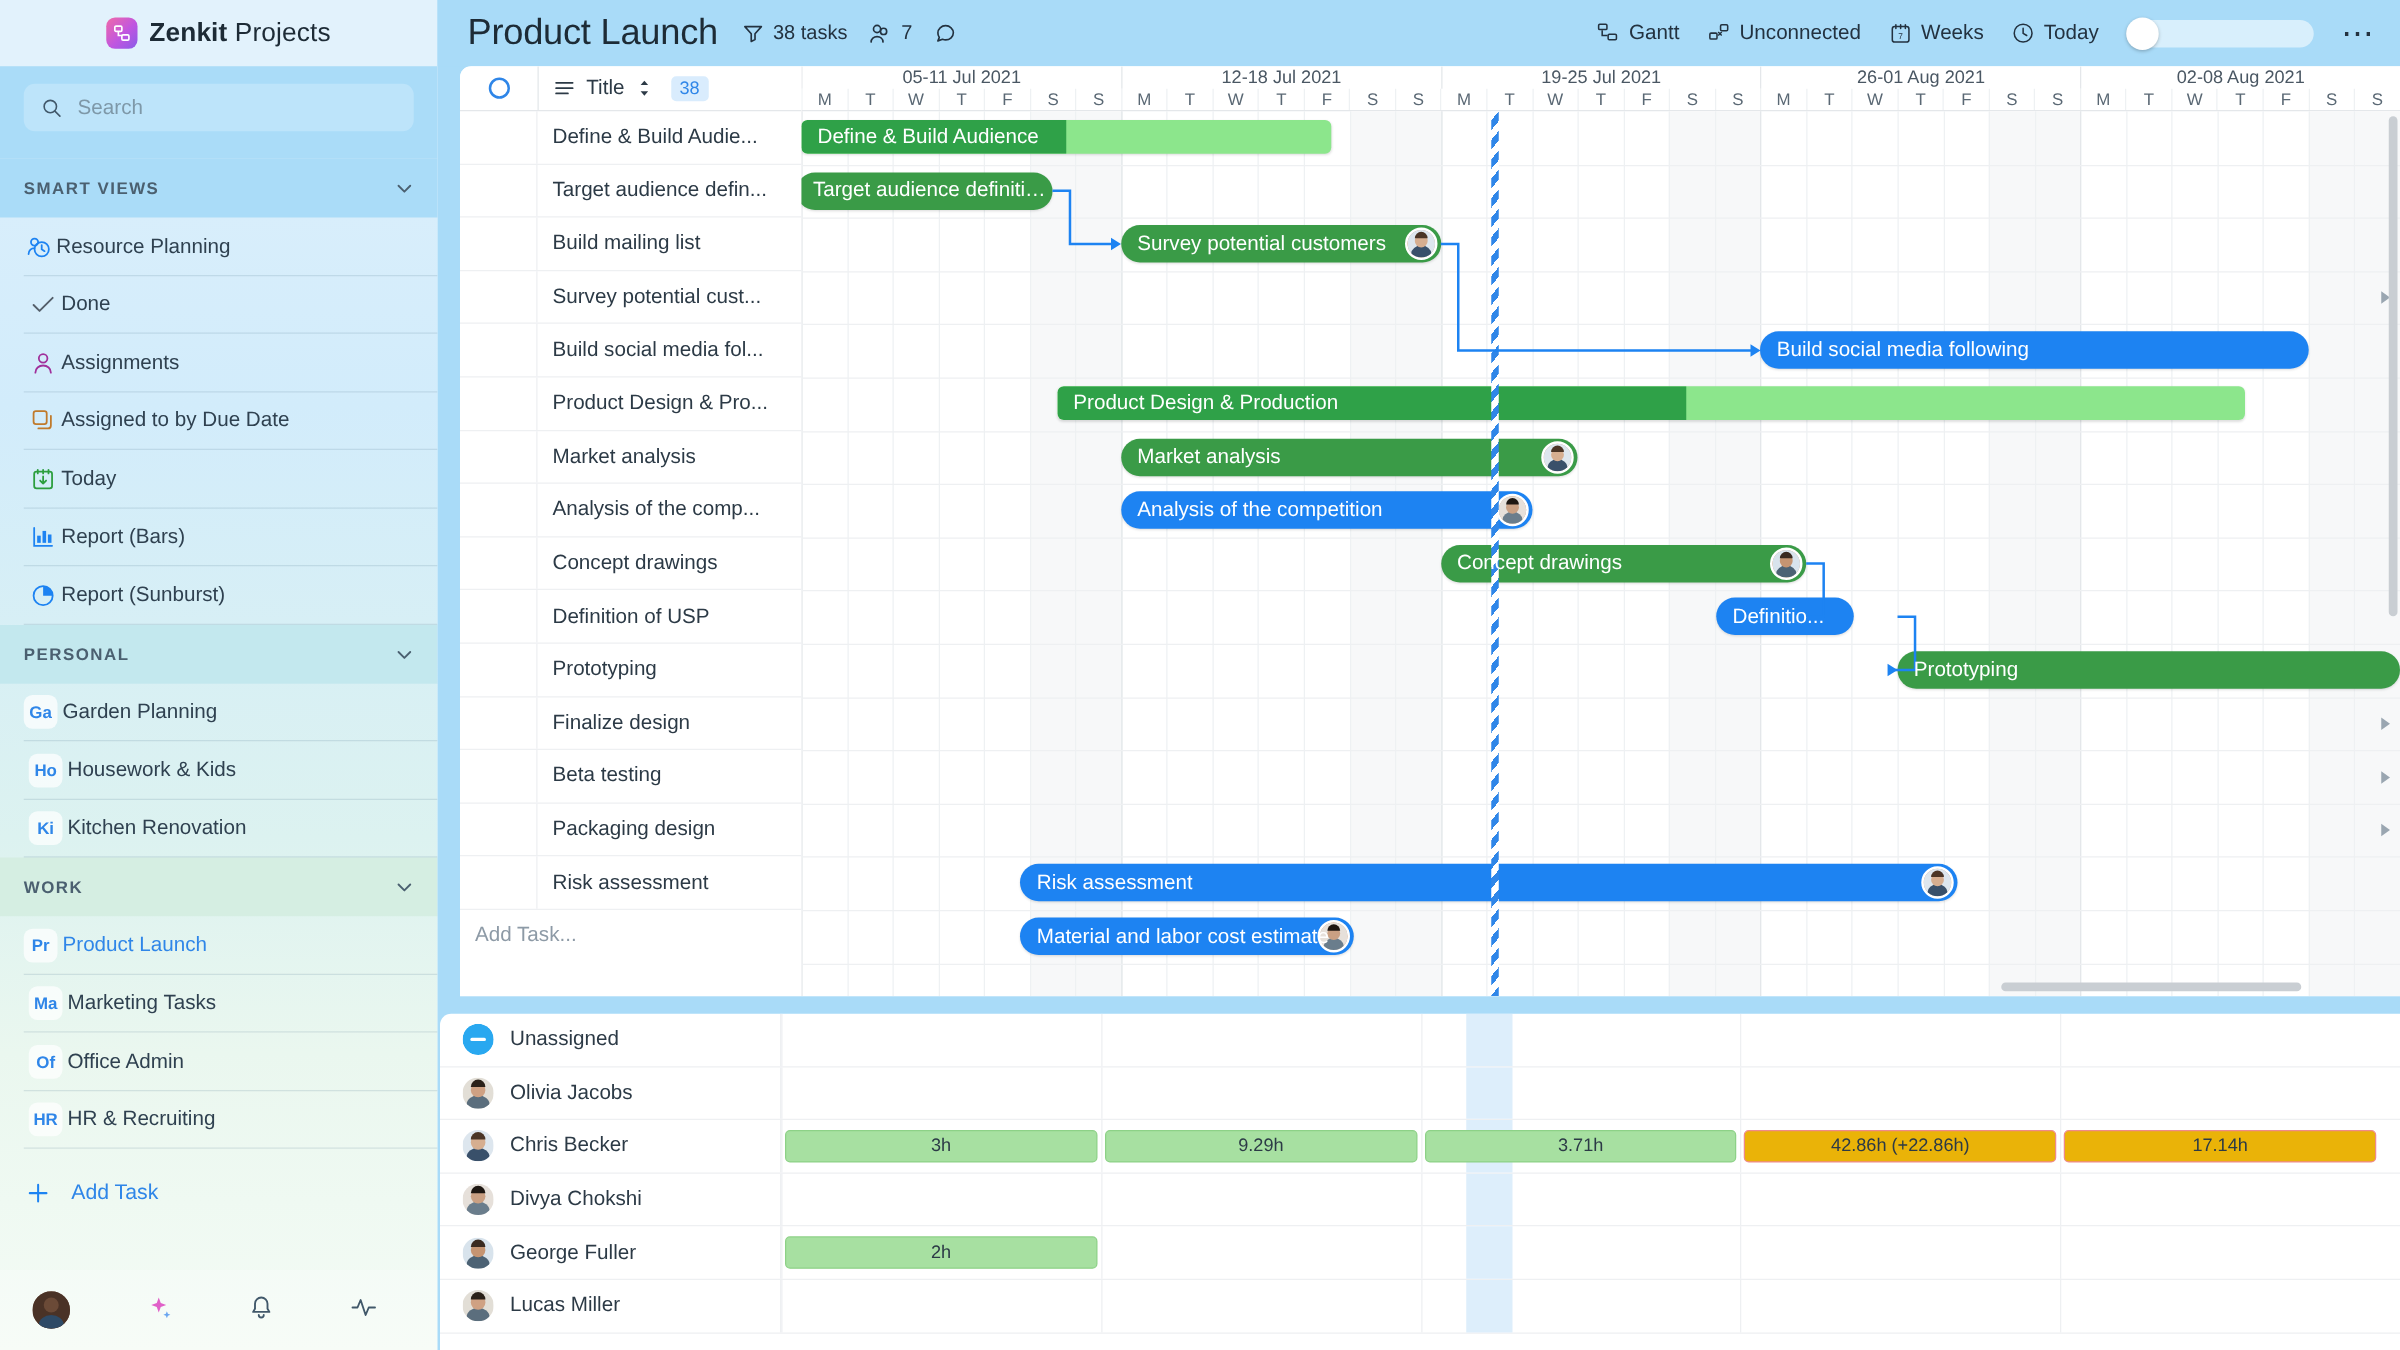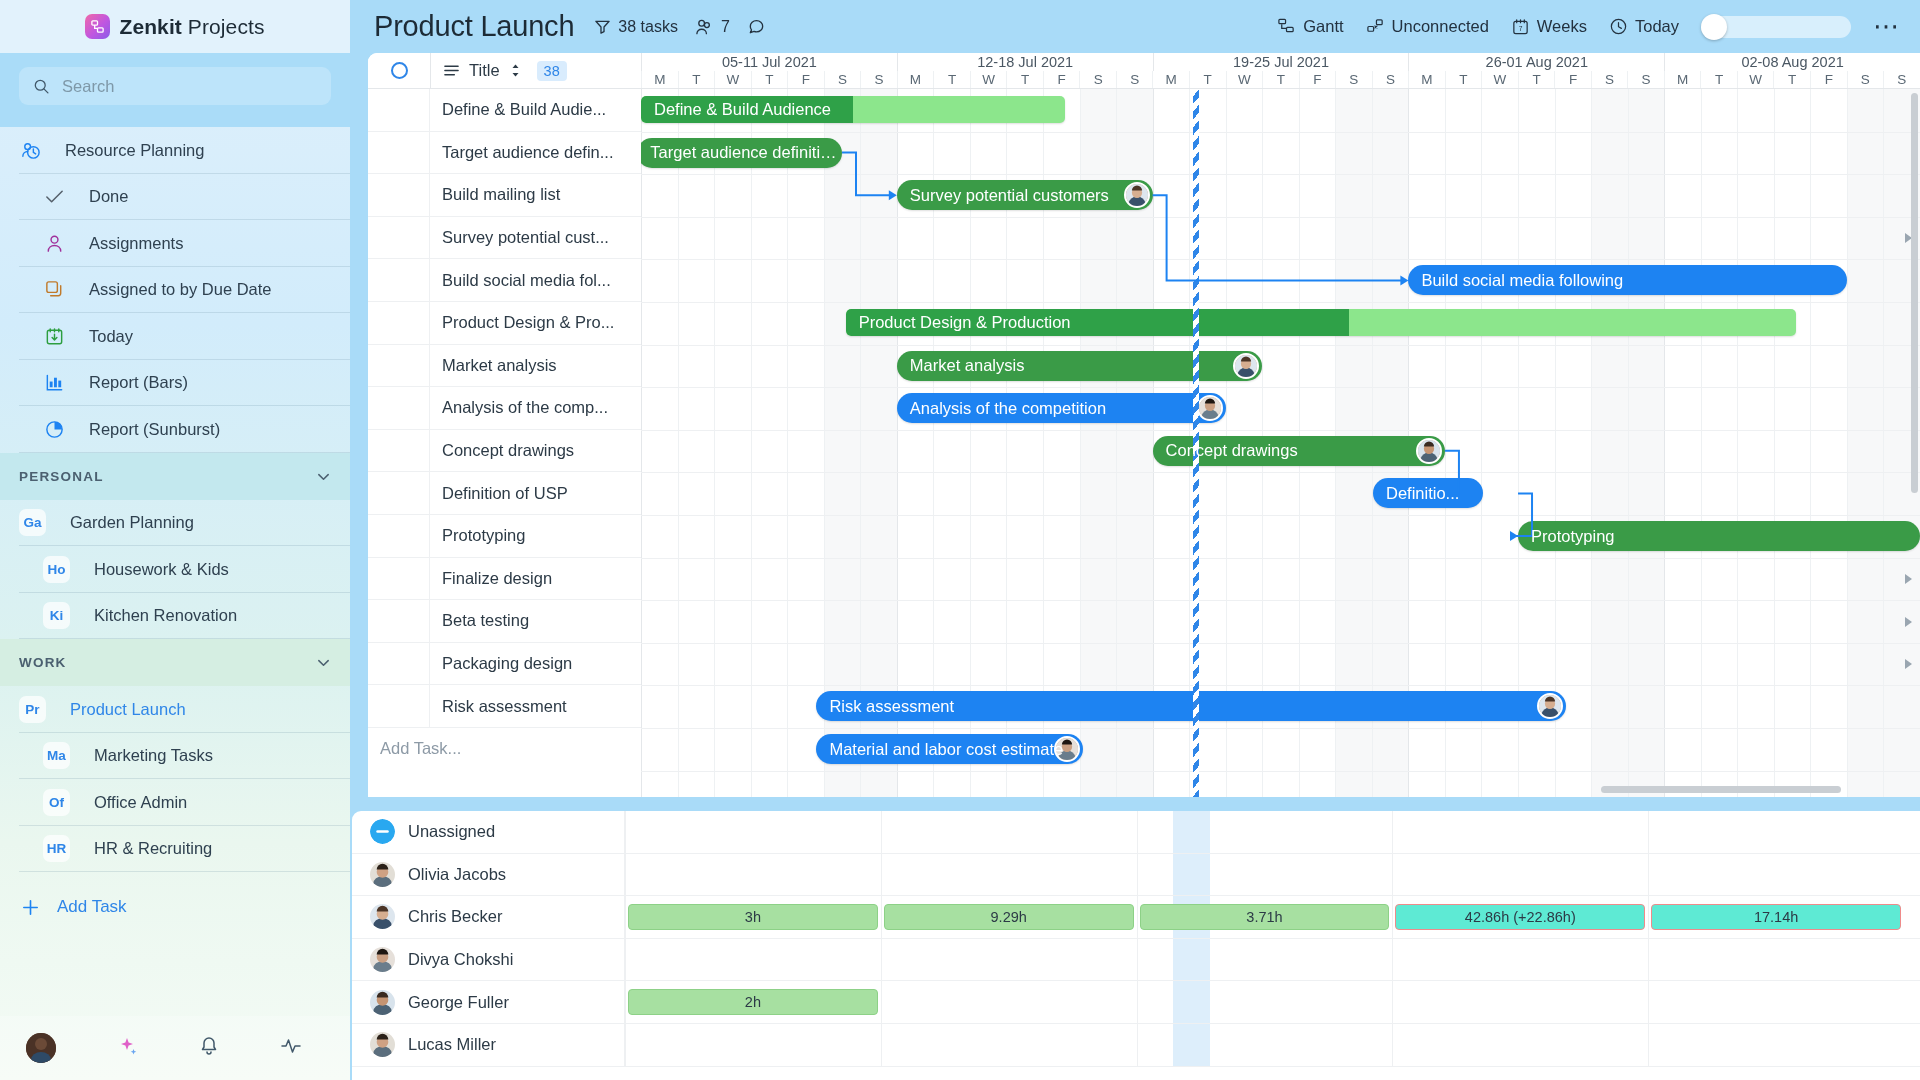--- a/index.html
+++ b/index.html
@@ -46,21 +46,21 @@
     height: 47px; display: flex; align-items: center;
     padding: 0 19px; justify-content: space-between;
     font-size: 13.5px; font-weight: 700; letter-spacing: 1.2px; color: #4b6070;
   }
   .sect-head.smart { background: #aadcf8; }
   .sect-head.personal { background: #c3e8ee; }
   .sect-head.work { background: #d5eee2; }
   .chev { width: 15px; height: 15px; }
 
   .nav-item {
-    height: 46.5px; display: flex; align-items: center; gap: 24px;
+    height: 46.5px; display: flex; align-items: center; gap: 4px;
     padding: 0 19px; font-size: 16.5px; color: #2f4150;
     position: relative; cursor: pointer;
   }
   .nav-item + .nav-item::before,
   .nav-item::after { content: ""; }
   .nav-item::after {
     content: ""; position: absolute; left: 19px; right: 0; bottom: 0;
     height: 1px; background: rgba(90,130,150,.18);
   }
   .nav-item:last-of-type::after { background: transparent; }
@@ -191,21 +191,21 @@
     padding-left: 18px; font-size: 16.5px; color: #2c3a46; border-right: 1px solid #eef0f2; height: 100%;
   }
   .res-ava { width: 25px; height: 25px; border-radius: 50%; flex: 0 0 25px; overflow:hidden; position:relative;}
   .res-track { flex: 1; position: relative; height: 100%; }
   .res-bar {
     position: absolute; top: 8px; height: 26px; border-radius: 4px;
     display: flex; align-items: center; justify-content: center;
     font-size: 14.5px; color: #2c3a46;
   }
   .res-bar.ok { background: #a7e0a1; border: 1px solid #8dd187; }
-  .res-bar.over { background: #5eead4; border: 1px solid #ef8a8a; }
+  .res-bar.over { background: #eab308; border: 1px solid #ef8a8a; }
 
   .face { position:absolute; inset:0; }
 </style>
 </head>
 <body>
 
 <div id="app">
 
   <aside id="sidebar">
 
@@ -223,20 +223,26 @@
     <div class="search-wrap">
       <div class="search-box">
         <svg width="19" height="19" viewBox="0 0 20 20" fill="none">
           <circle cx="8.5" cy="8.5" r="5.8" stroke="#41586a" stroke-width="1.5"></circle>
           <path d="M12.8 12.8L17.5 17.5" stroke="#41586a" stroke-width="1.5" stroke-linecap="round"></path>
         </svg>
         <input type="text" placeholder="Search" style="">
       </div>
     </div>
 
+    <div class="sect-head smart">
+      <span>SMART VIEWS</span>
+      <svg class="chev" viewBox="0 0 16 16" fill="none">
+          <path d="M3 6l5 5 5-5" stroke="#4b6070" stroke-width="1.6" stroke-linecap="round" stroke-linejoin="round"></path>
+        </svg>
+    </div>
 
     <div class="nav-item">
       <span class="nav-ico">
         <svg width="21" height="21" viewBox="0 0 22 22" fill="none">
           <circle cx="8" cy="7" r="3" stroke="#1d83f2" stroke-width="1.5"></circle>
           <path d="M3 17c0-3 2.4-5 5-5" stroke="#1d83f2" stroke-width="1.5" stroke-linecap="round"></path>
           <circle cx="14" cy="13" r="6" stroke="#1d83f2" stroke-width="1.5"></circle>
           <path d="M14 9.5V13l2.4 1.6" stroke="#1d83f2" stroke-width="1.5" stroke-linecap="round"></path>
         </svg>
       </span>

